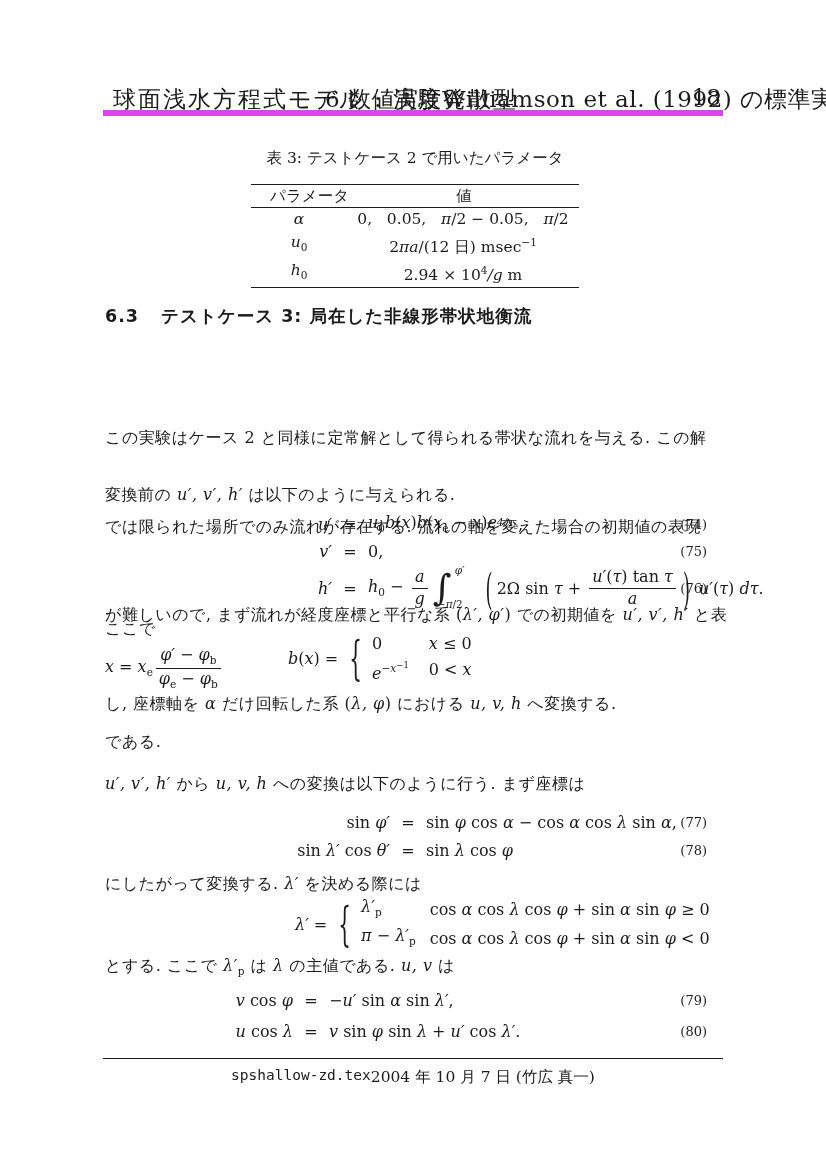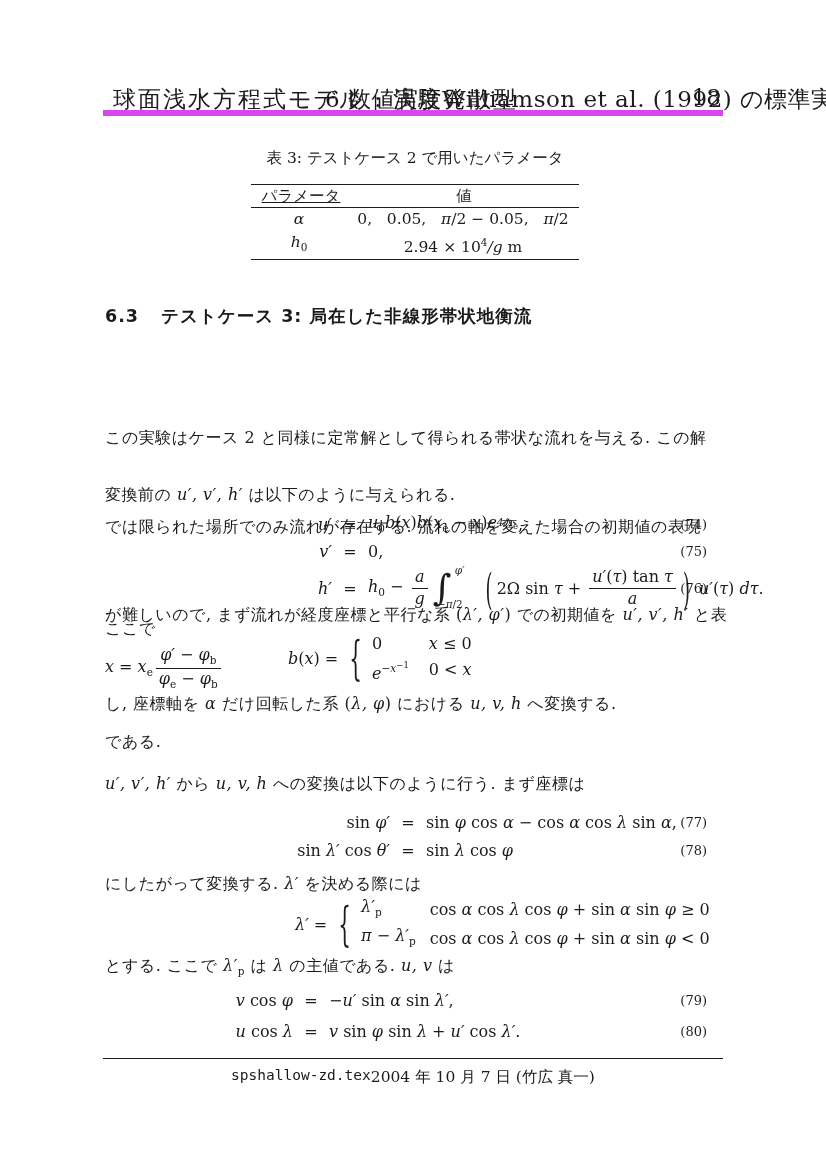--- a/index.html
+++ b/index.html
@@ -22,21 +22,21 @@
   .h-overlay{position:absolute;left:222px;top:0;letter-spacing:0.5px;white-space:pre;}
   .h-page{position:absolute;right:2px;top:0;}
 
   
   .tablewrap{position:absolute;top:148px;left:146px;width:328px;text-align:center;font-size:15.5px;}
   .tcaption{line-height:20px;margin-bottom:16px;white-space:pre;}
   .ttable{border-top:1.6px solid #1b1b1b;border-bottom:1.6px solid #1b1b1b;}
   .thead{display:flex;border-bottom:1.6px solid #1b1b1b;line-height:22px;}
   .trow{display:flex;line-height:23px;}
   .c1{width:96px;flex:none;}
-  .thead .c1{text-align:center;padding-left:2px;text-decoration:underline;}
+  .thead .c1{text-align:right;padding-left:2px;}
   .trow .c1{text-align:center;}
   .c2{flex:1;text-align:center;white-space:pre;}
 
   
   .section{position:absolute;top:304px;left:0;font-family:"DejaVu Sans","Liberation Sans",sans-serif;
            font-weight:bold;font-size:17.5px;letter-spacing:1px;text-align:center;}
   .secnum{margin-right:22px;}
 
   
   .para{position:absolute;left:0;width:616px;line-height:29.5px;letter-spacing:0.5px;white-space:pre;}
@@ -98,20 +98,24 @@
     <div class="ttable">
       <div class="thead">
         <span class="c1">パラメータ</span>
         <span class="c2">値</span>
       </div>
       <div class="trow">
         <span class="c1"><span class="mi">α</span></span>
         <span class="c2"><span class="mr">0,   0.05,   </span><span class="mi">π</span><span class="mr">/2 − 0.05,   </span><span class="mi">π</span><span class="mr">/2</span></span>
       </div>
       <div class="trow">
+        <span class="c1"><span class="mi">u</span><sub>0</sub></span>
+        <span class="c2"><span class="mr">2</span><span class="mi">πa</span><span class="mr">/(12 日) msec</span><sup>−1</sup></span>
+      </div>
+      <div class="trow">
         <span class="c1"><span class="mi">h</span><sub>0</sub></span>
         <span class="c2"><span class="mr">2.94 × 10</span><sup>4</sup><span class="mi">/g</span><span class="mr"> m</span></span>
       </div>
     </div>
   </div>
 
   <div class="section">
     <span class="secnum">6.3</span><span class="sectitle">テストケース 3: 局在した非線形帯状地衡流</span>
   </div>
 

